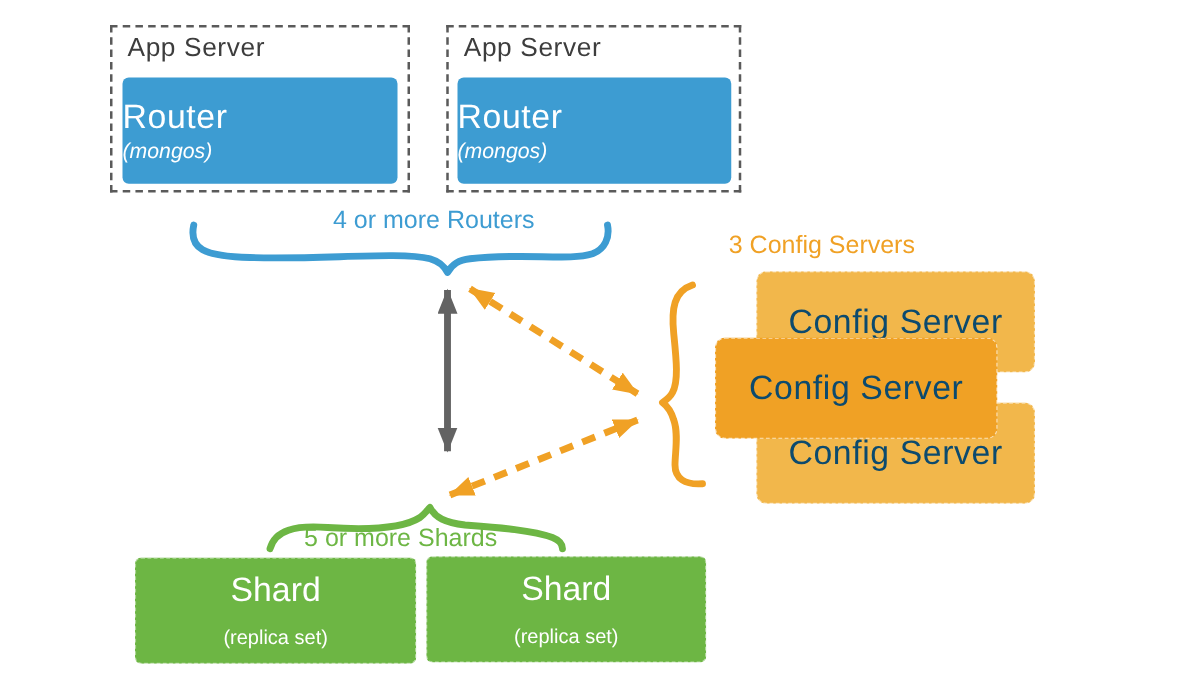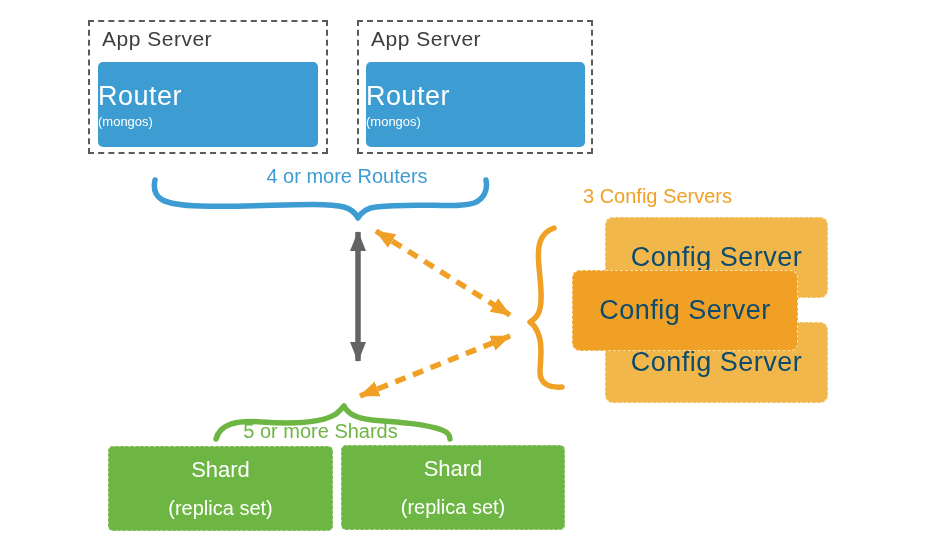--- a/index.html
+++ b/index.html
@@ -30,21 +30,21 @@
   .router {
     position: absolute;
     background: var(--blue, #3d9cd2);
     border-radius: 5px;
     color: #ffffff;
     display: flex; flex-direction: column;
     align-items: flex-start; justify-content: center;
     text-align: center;
   }
   .router-title { font-size: 27px; letter-spacing: 0.5px; }
-  .router-subtitle { font-size: 13px; margin-top: 2px; }
+  .router-subtitle { font-size: 17px; margin-top: 2px; font-style: italic; }
   
   .config-box {
     position: absolute;
     border-radius: 8px;
     color: #0c4a6e;
     display: flex; align-items: center; justify-content: center;
     font-size: 27px;
     letter-spacing: 0.5px;
     box-sizing: border-box;
     text-align: center;
@@ -57,22 +57,22 @@
     background: var(--green, #6db644);
     border: 1px dashed rgba(255,255,255,0.45);
     border-radius: 5px;
     color: #ffffff;
     display: flex; flex-direction: column;
     align-items: center; justify-content: center;
     box-sizing: border-box;
     text-align: center;
     z-index: 1;
   }
-  .shard-title { font-size: 22px; }
-  .shard-subtitle { font-size: 20px; margin-top: 14px; }
+  .shard-title { font-size: 27px; }
+  .shard-subtitle { font-size: 16px; margin-top: 14px; }
   
   .annotation { position: absolute; font-size: 20px; white-space: nowrap; }
   .routers-note { color: var(--blue, #3d9cd2); text-align: center; }
   .config-note  { color: var(--orange, #f0a125); }
   .shards-note  { color: var(--green, #6db644); text-align: center; z-index: 2; }
   
   .overlay {
     position: absolute;
     left: 0; top: 0;
     z-index: 3;

